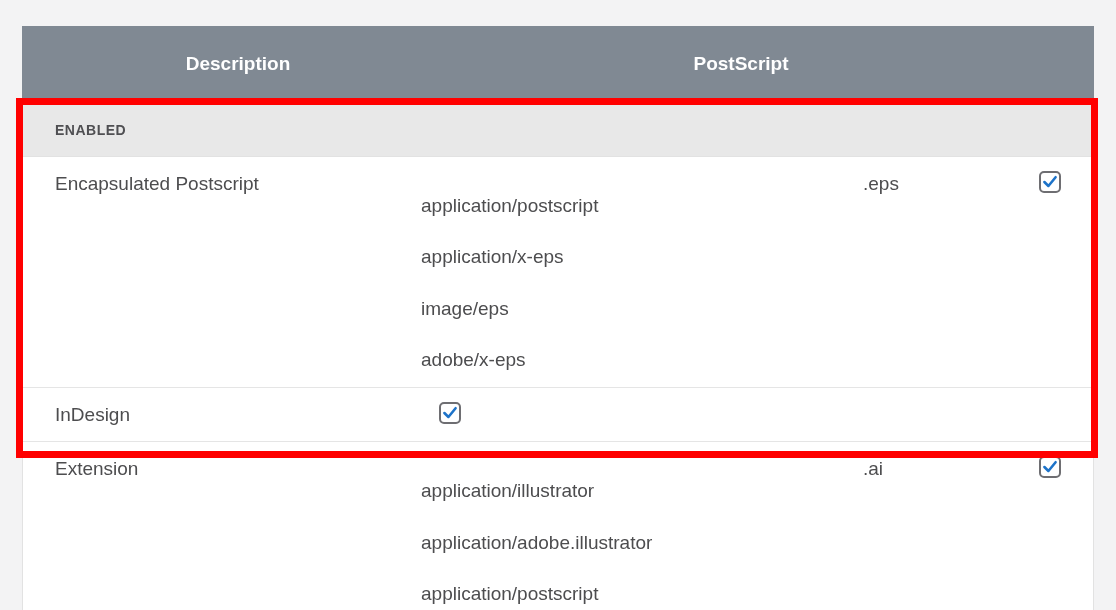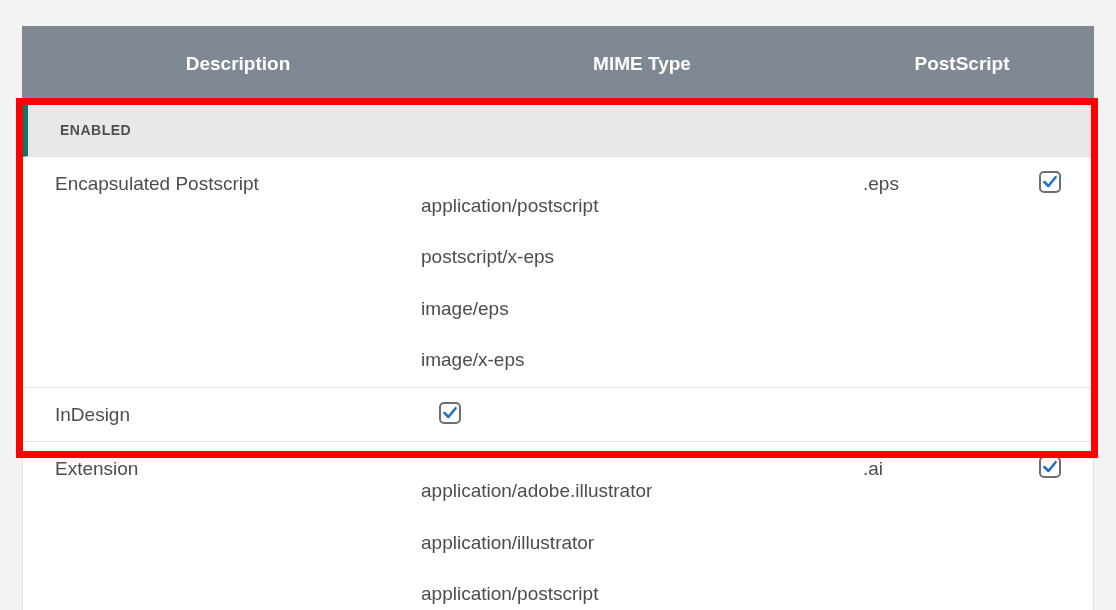--- a/index.html
+++ b/index.html
@@ -23,21 +23,21 @@
     font-size: 19px;
     border: 1px solid #808993;
     text-align: center;
   }
   .col-desc { flex: 0 0 366px; }
   .col-mime { flex: 0 0 442px; }
   .col-ext  { flex: 1 1 auto; }
   .col-check { flex: 0 0 40px; text-align: right; }
   .section-hdr {
     background: #e8e8e8;
-    border-left: 6px solid #0f766e;
+    border-left: 1px solid #0f766e;
     border-right: 1px solid #e2e2e2;
     border-bottom: 1px solid #e2e2e2;
     padding: 20px 32px 18px 32px;
     font-size: 14px;
     font-weight: 700;
     letter-spacing: .5px;
     color: #4f4f52;
   }
   .row {
     background: #ffffff;
@@ -81,33 +81,32 @@
     stroke-linejoin: round;
   }
 </style>
 </head>
 <body>
 
 <div class="wrap">
 
   <div class="table-header">
     <div class="col-desc">Description</div>
-    <div class="col-mime">MIME Type</div>
     <div class="col-ext">PostScript</div>
   </div>
 
   <div class="section-hdr">ENABLED</div>
 
   <div class="row">
     <div class="col-desc">Encapsulated Postscript</div>
     <div class="col-mime">
       <div>application/postscript</div>
-      <div>postscript/x-eps</div>
+      <div>application/x-eps</div>
       <div>image/eps</div>
-      <div>image/x-eps</div>
+      <div>adobe/x-eps</div>
     </div>
     <div class="col-ext">.eps</div>
     <div class="col-check">
       <span class="chk" aria-checked="true">
         <svg viewBox="0 0 20 20">
             <path d="M3 10 L8 15 L17 4"></path>
           </svg>
       </span>
     </div>
   </div>
@@ -119,22 +118,22 @@
         <svg viewBox="0 0 20 20">
             <path d="M3 10 L8 15 L17 4"></path>
           </svg>
       </span>
     </div>
   </div>
 
   <div class="row">
     <div class="col-desc">Extension</div>
     <div class="col-mime">
+      <div>application/illustrator</div>
       <div>application/adobe.illustrator</div>
-      <div>application/illustrator</div>
       <div>application/postscript</div>
     </div>
     <div class="col-ext">.ai</div>
     <div class="col-check">
       <span class="chk" aria-checked="true">
         <svg viewBox="0 0 20 20">
             <path d="M3 10 L8 15 L17 4"></path>
           </svg>
       </span>
     </div>

